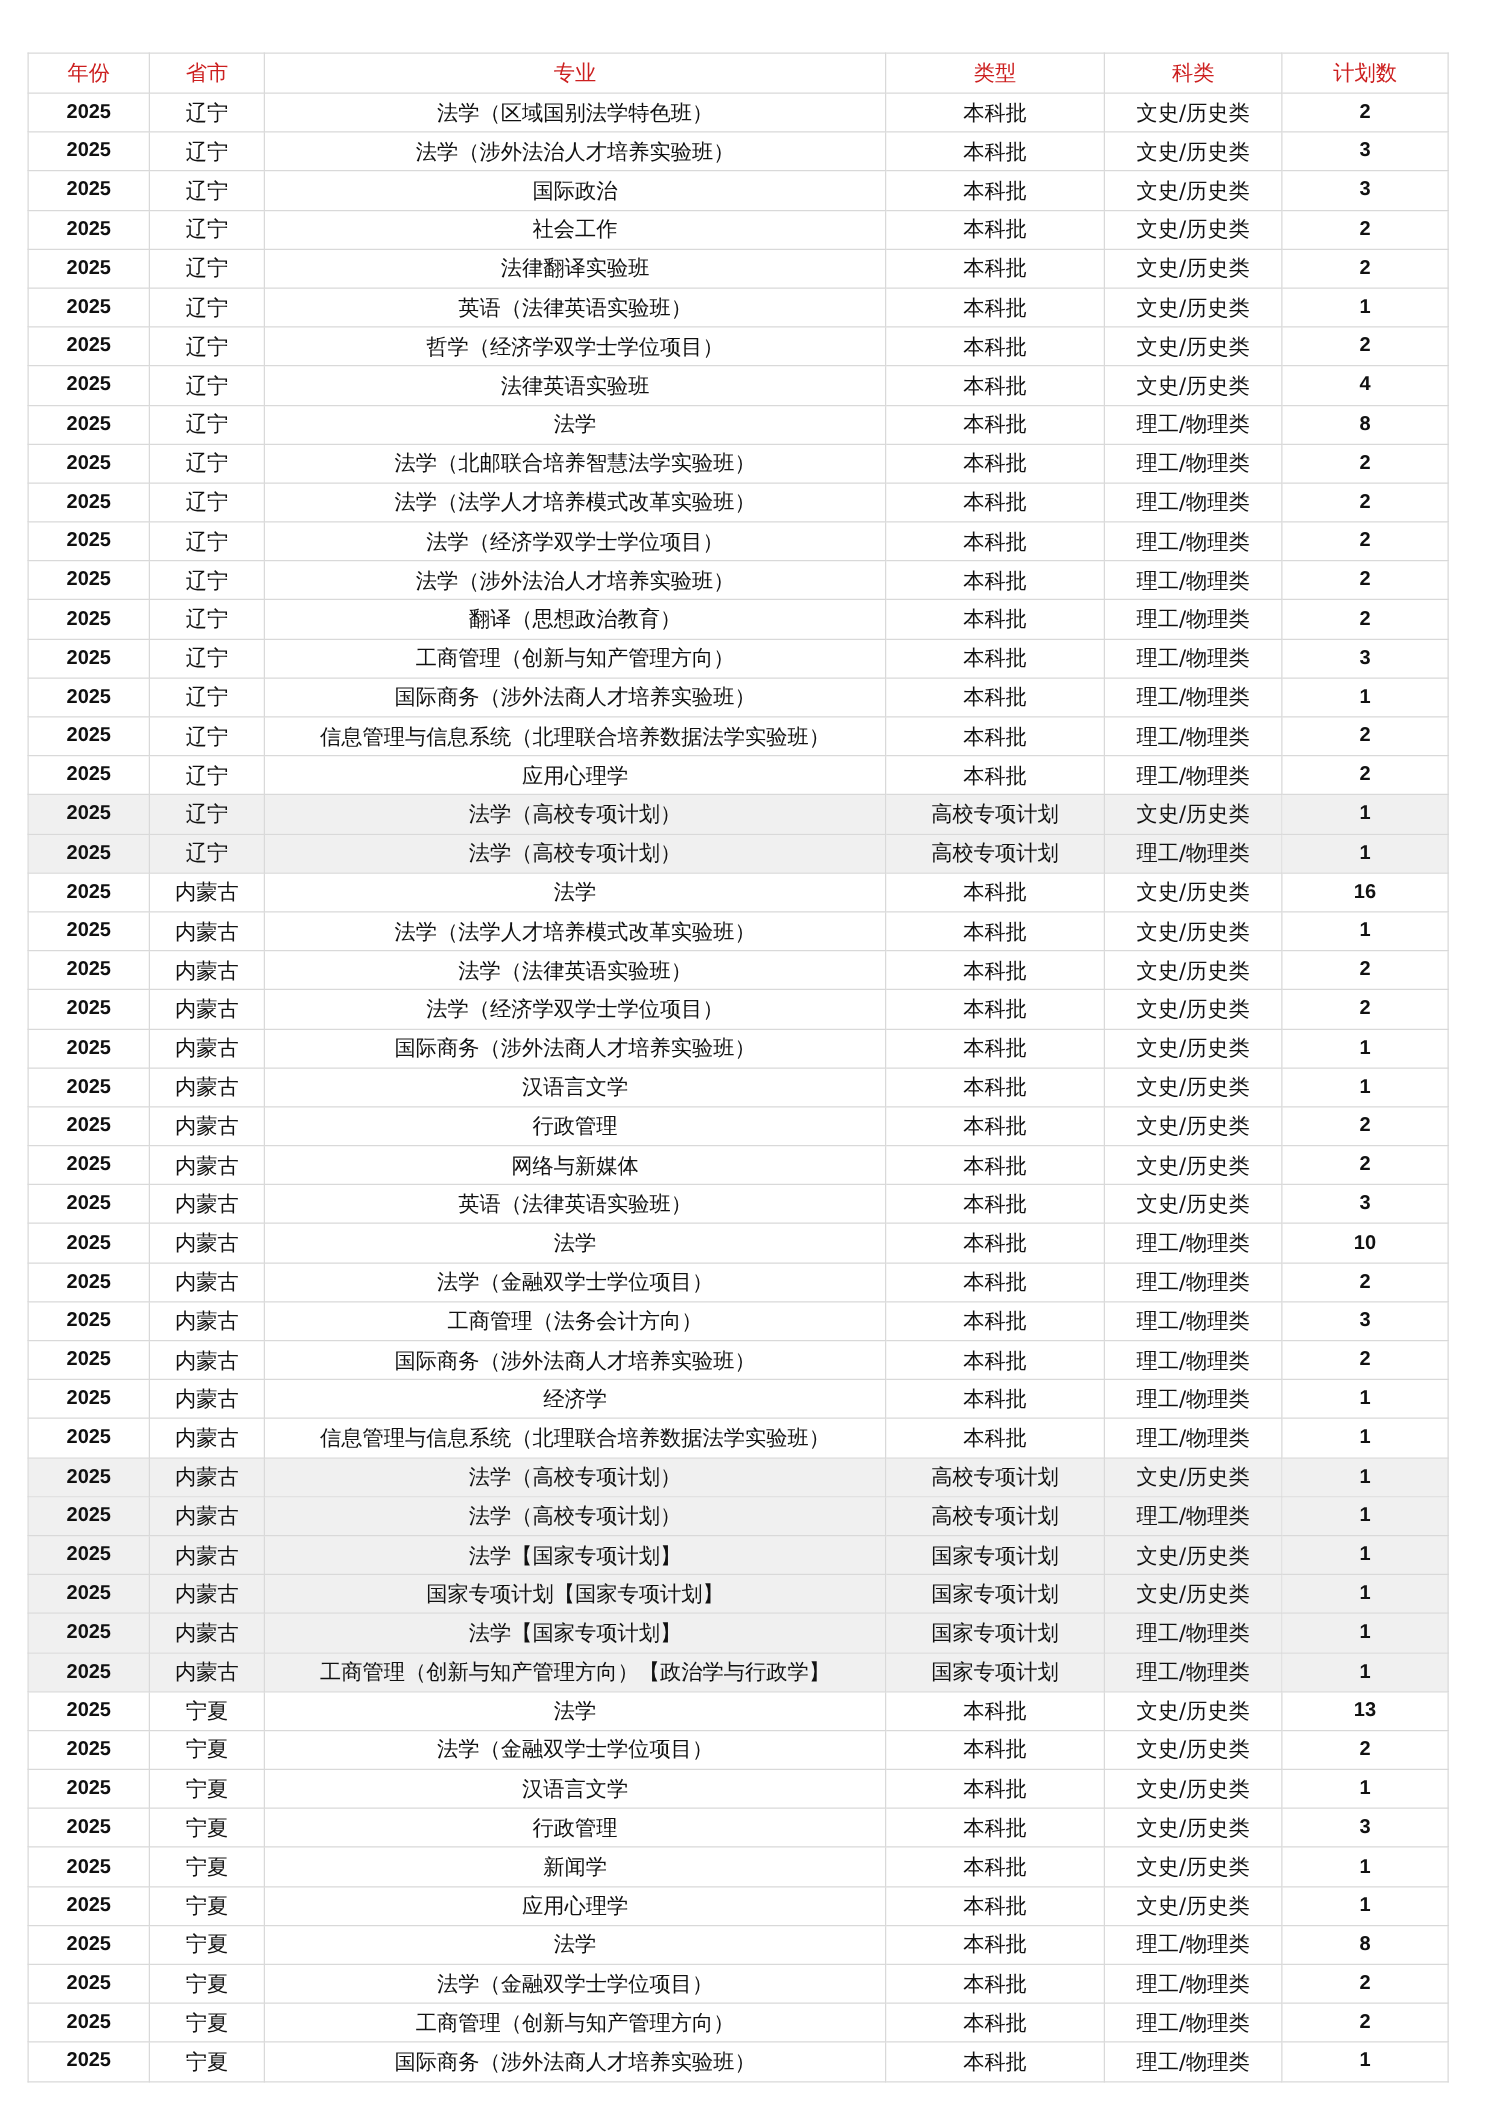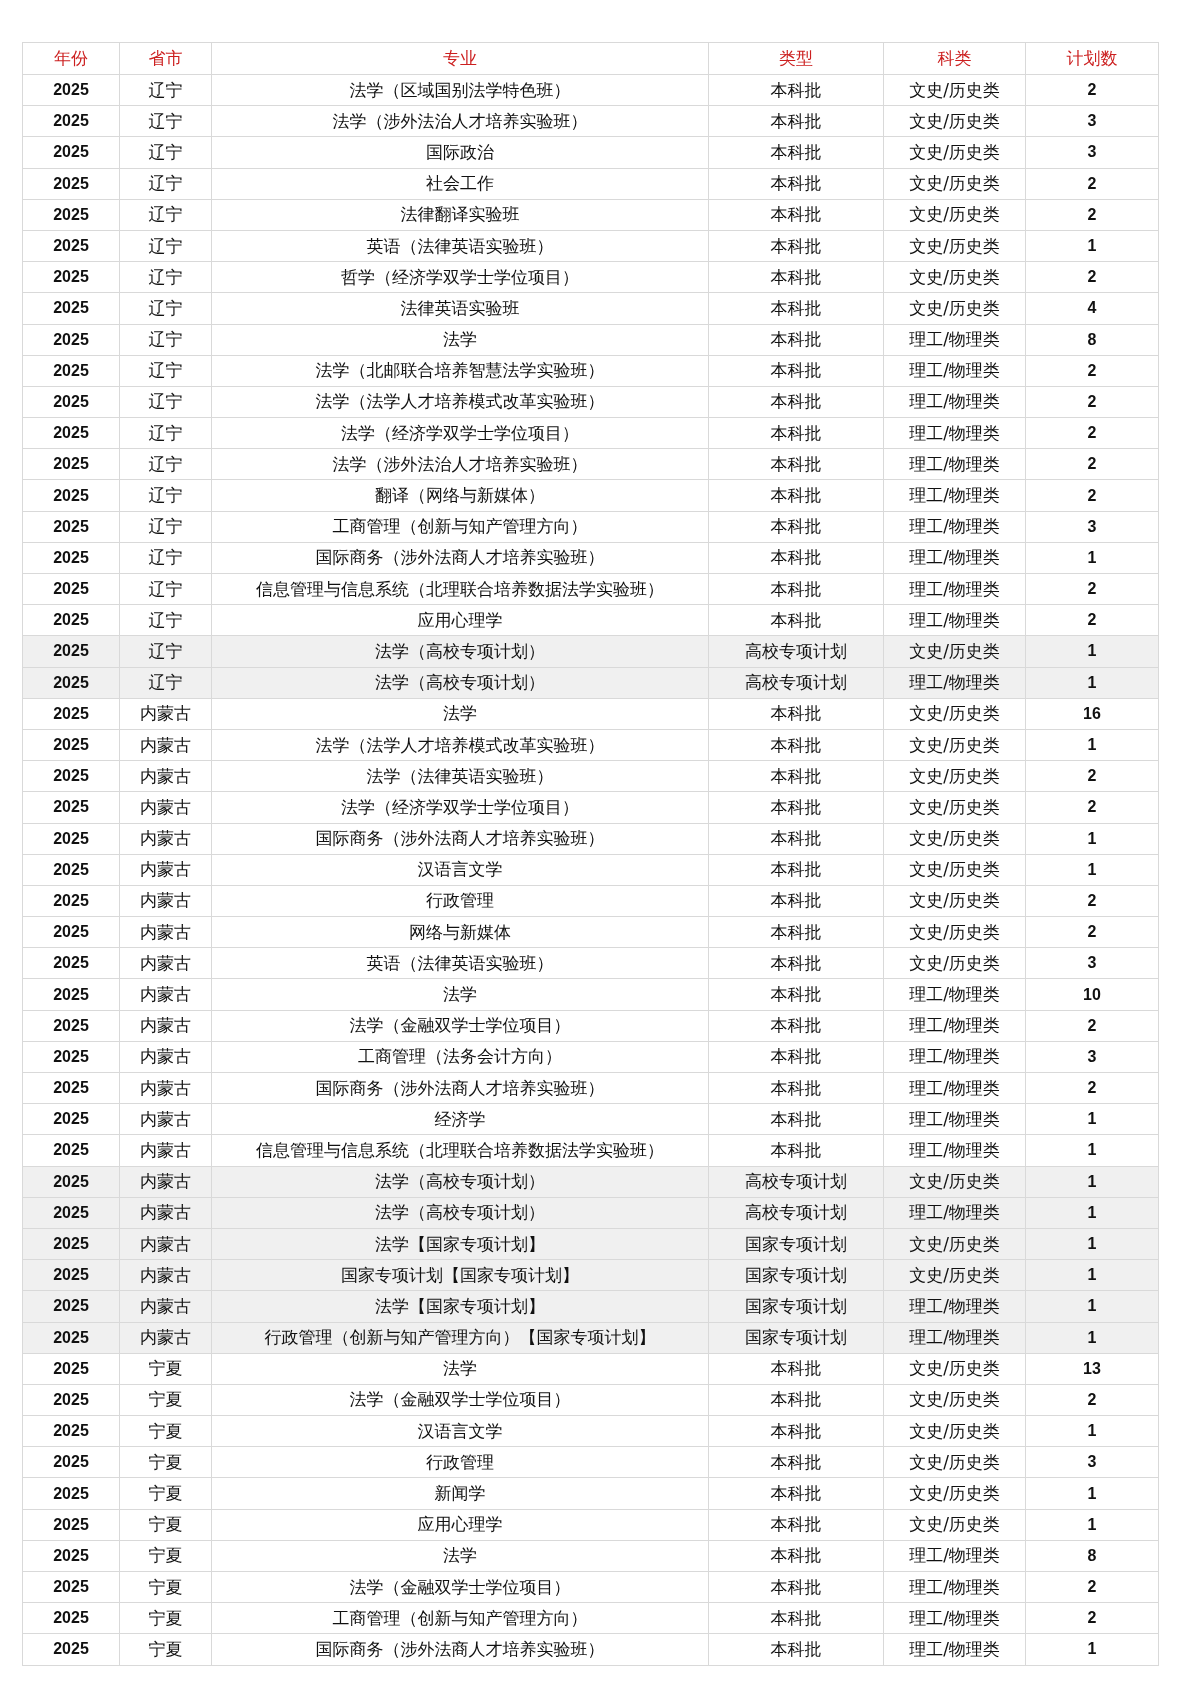--- a/index.html
+++ b/index.html
@@ -141,21 +141,21 @@
         <td class="num">2025</td>
         <td>辽宁</td>
         <td>法学（涉外法治人才培养实验班）</td>
         <td>本科批</td>
         <td>理工/物理类</td>
         <td class="num">2</td>
       </tr>
       <tr>
         <td class="num">2025</td>
         <td>辽宁</td>
-        <td>翻译（网络与新媒体）</td>
+        <td>翻译（思想政治教育）</td>
         <td>本科批</td>
         <td>理工/物理类</td>
         <td class="num">2</td>
       </tr>
       <tr>
         <td class="num">2025</td>
         <td>辽宁</td>
         <td>工商管理（创新与知产管理方向）</td>
         <td>本科批</td>
         <td>理工/物理类</td>
@@ -357,21 +357,21 @@
         <td class="num">2025</td>
         <td>内蒙古</td>
         <td>法学【国家专项计划】</td>
         <td>国家专项计划</td>
         <td>理工/物理类</td>
         <td class="num">1</td>
       </tr>
       <tr class="special">
         <td class="num">2025</td>
         <td>内蒙古</td>
-        <td>行政管理（创新与知产管理方向）【国家专项计划】</td>
+        <td>工商管理（创新与知产管理方向）【政治学与行政学】</td>
         <td>国家专项计划</td>
         <td>理工/物理类</td>
         <td class="num">1</td>
       </tr>
       <tr>
         <td class="num">2025</td>
         <td>宁夏</td>
         <td>法学</td>
         <td>本科批</td>
         <td>文史/历史类</td>

